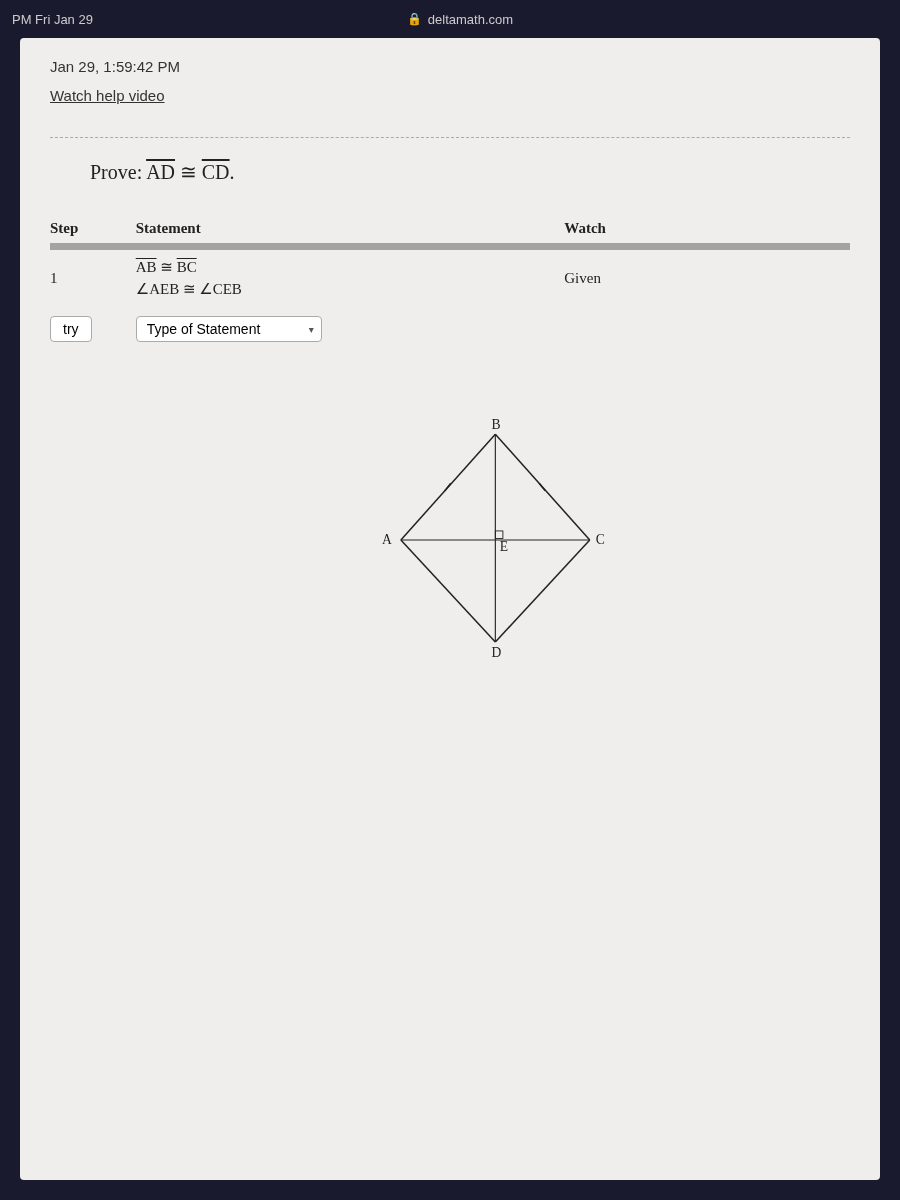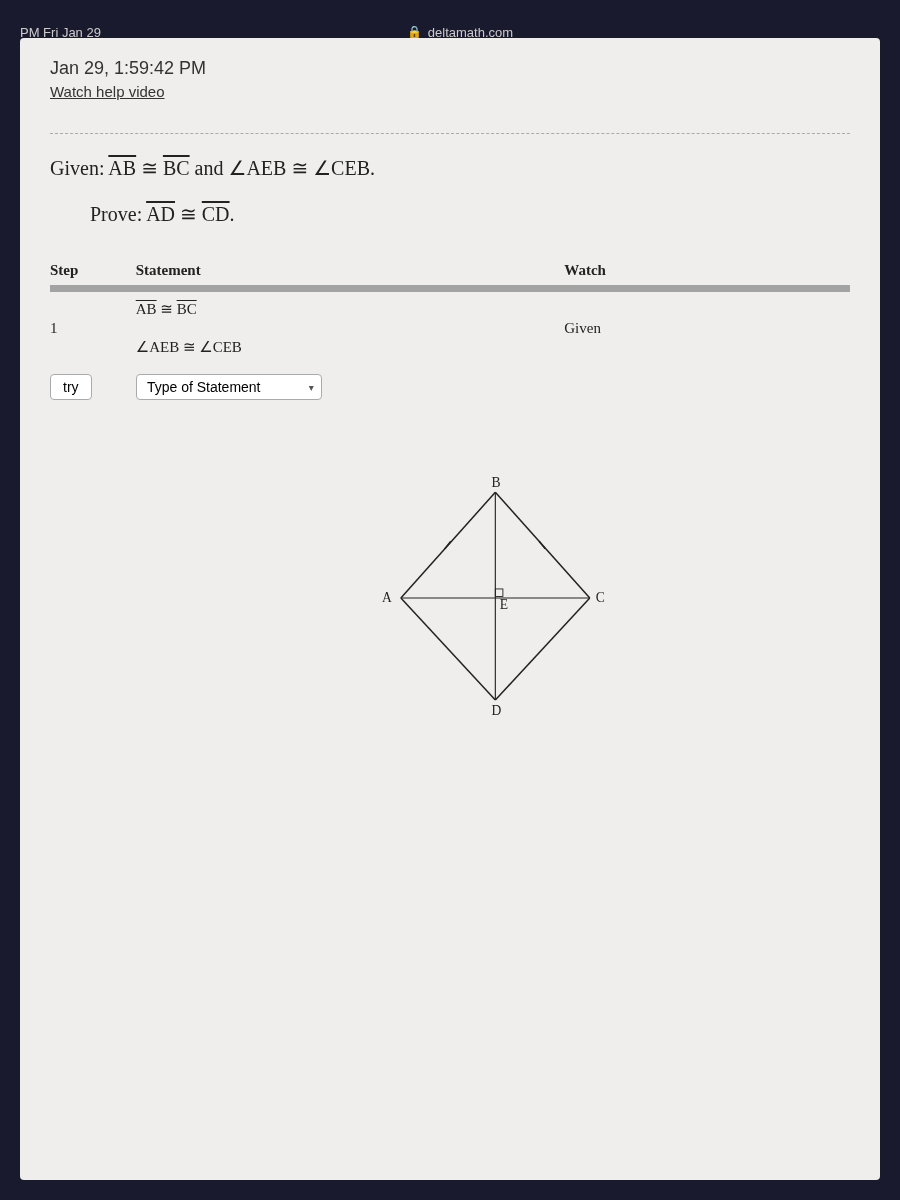--- a/index.html
+++ b/index.html
@@ -13,22 +13,21 @@
       position: relative;
     }
 
     .top-bar {
       width: 100%;
       height: 38px;
       background: #1a1a2e;
       display: flex;
       align-items: center;
       justify-content: space-between;
-      padding: 0 20px;
-      margin-top: 13px;
+      padding: 0 12px;
     }
 
     .top-bar-left {
       color: #ccc;
       font-size: 13px;
       font-family: Arial, sans-serif;
     }
 
     .top-bar-center {
       color: #ccc;
@@ -49,23 +48,23 @@
       left: 20px;
       right: 20px;
       bottom: 20px;
       background: #f0eeec;
       border-radius: 4px;
       padding: 20px 30px;
       overflow: hidden;
     }
 
     .date-time {
-      font-size: 18px;
+      font-size: 15px;
       color: #333;
-      margin-bottom: 4px;
+      margin-bottom: 12px;
       font-family: Arial, sans-serif;
     }
 
     .watch-help {
       font-size: 15px;
       color: #333;
       margin-bottom: 33px;
       font-family: Arial, sans-serif;
       text-decoration: underline;
       cursor: pointer;
@@ -126,21 +125,21 @@
       width: 300px;
     }
 
     .reason-col {
       width: 200px;
     }
 
     .statement-text {
       display: flex;
       flex-direction: column;
-      gap: 20px;
+      gap: 4px;
     }
 
     .try-row td {
       padding-top: 10px;
       margin-left: 24px;
     }
 
     .try-button {
       background: white;
       border: 1px solid #aaa;
@@ -155,21 +154,20 @@
     .type-dropdown {
       background: white;
       border: 1px solid #aaa;
       border-radius: 4px;
       padding: 4px 60px 4px 10px;
       font-size: 14px;
       font-family: Arial, sans-serif;
       appearance: none;
       cursor: pointer;
       position: relative;
-      text-align: center;
     }
 
     .dropdown-wrapper {
       display: inline-flex;
       align-items: center;
       position: relative;
     }
 
     .dropdown-arrow {
       position: absolute;
@@ -203,23 +201,20 @@
   </span>
   <span style="width:60px;"></span>
 </div>
 
 <div class="main-content">
   <div class="date-time">Jan 29, 1:59:42 PM</div>
   <div class="watch-help">Watch help video</div>
 
   <hr class="divider">
 
-  <div class="given-section">
-    <span>Given: </span><span class="overline">AB</span> ≅ <span class="overline">BC</span> and ∠AEB ≅ ∠CEB.
-  </div>
 
   <div class="prove-section">
     <span>Prove: </span><span class="overline">AD</span> ≅ <span class="overline">CD</span>.
   </div>
 
   <table class="proof-table">
     <thead>
       <tr>
         <th class="step-col">Step</th>
         <th class="statement-col">Statement</th>

